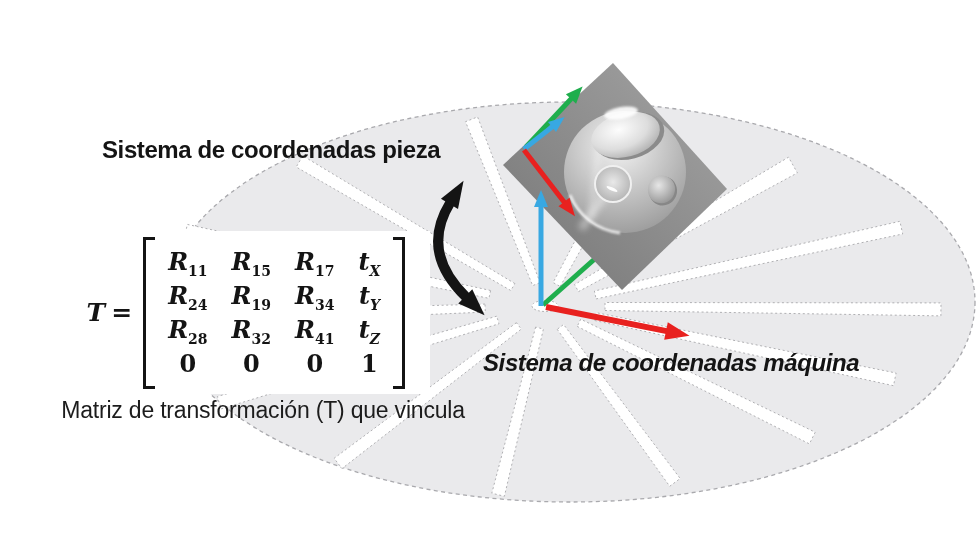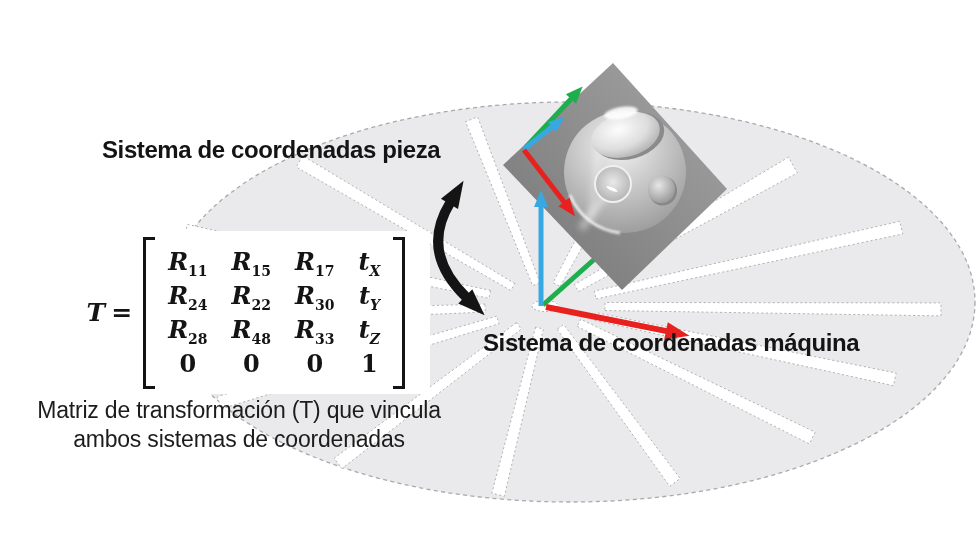--- a/index.html
+++ b/index.html
@@ -1,22 +1,22 @@
 <!DOCTYPE html>
 <html><head>
 <meta charset="utf-8">
 <style>
   html,body{margin:0;padding:0;background:#fff;}
   #stage{position:relative;width:980px;height:560px;background:#fff;overflow:hidden;
          font-family:"Liberation Sans",sans-serif;}
   #scene{position:absolute;left:0;top:0;}
   .label{position:absolute;color:#141414;font-weight:bold;font-size:24px;letter-spacing:-0.4px;white-space:nowrap;}
   #lbl-pieza{left:102px;top:136px;}
-  #lbl-maquina{left:483px;top:329px;}
-  #caption{position:absolute;left:8px;top:396px;width:462px;text-align:center;
+  #lbl-maquina{left:483px;top:349px;font-style:italic;}
+  #caption{position:absolute;left:32px;top:396px;width:462px;text-align:center;
            font-size:23px;line-height:29px;color:#1c1c1c;letter-spacing:-0.2px;}
   
   #matrix-box{position:absolute;left:62px;top:231px;width:368px;height:163px;background:#fff;
               display:flex;align-items:center;justify-content:center;}
   .matrix-eq{display:flex;align-items:center;gap:9px;color:#141414;
              font-family:"DejaVu Serif",serif;font-weight:bold;}
   .mat-lhs{font-size:25px;font-style:italic;margin-right:2px;}
   .mat-lhs .eq{font-style:normal;padding-left:6px;}
   .bracket{height:146px;width:9px;}
   .bl{border-left:3.5px solid #141414;border-top:3.5px solid #141414;border-bottom:3.5px solid #141414;}
@@ -137,35 +137,34 @@
   <div id="matrix-box">
     <div class="matrix-eq">
       <span class="mat-lhs"><i>T</i><span class="eq">=</span></span>
       <span class="bracket bl"></span>
       <div id="mat-grid">
           <span class="cell">R<sub>11</sub></span>
           <span class="cell">R<sub>15</sub></span>
           <span class="cell">R<sub>17</sub></span>
           <span class="cell">t<sub class="it">X</sub></span>
           <span class="cell">R<sub>24</sub></span>
-          <span class="cell">R<sub>22</sub></span>
-          <span class="cell">R<sub>30</sub></span>
+          <span class="cell">R<sub>19</sub></span>
+          <span class="cell">R<sub>34</sub></span>
           <span class="cell">t<sub class="it">Y</sub></span>
           <span class="cell">R<sub>28</sub></span>
-          <span class="cell">R<sub>48</sub></span>
-          <span class="cell">R<sub>33</sub></span>
+          <span class="cell">R<sub>32</sub></span>
+          <span class="cell">R<sub>41</sub></span>
           <span class="cell">t<sub class="it">Z</sub></span>
           <span class="cell"><span style="font-style: normal;">0</span></span>
           <span class="cell"><span style="font-style: normal;">0</span></span>
           <span class="cell"><span style="font-style: normal;">0</span></span>
           <span class="cell"><span style="font-style: normal;">1</span></span>
         </div>
       <span class="bracket br"></span>
     </div>
   </div>
 
   <div id="lbl-pieza" class="label">Sistema de coordenadas pieza</div>
   <div id="lbl-maquina" class="label">Sistema de coordenadas máquina</div>
   <div id="caption">
     <div>Matriz de transformación (T) que vincula</div>
-    <div>ambos sistemas de coordenadas</div>
   </div>
 </div>
 
 </body></html>

